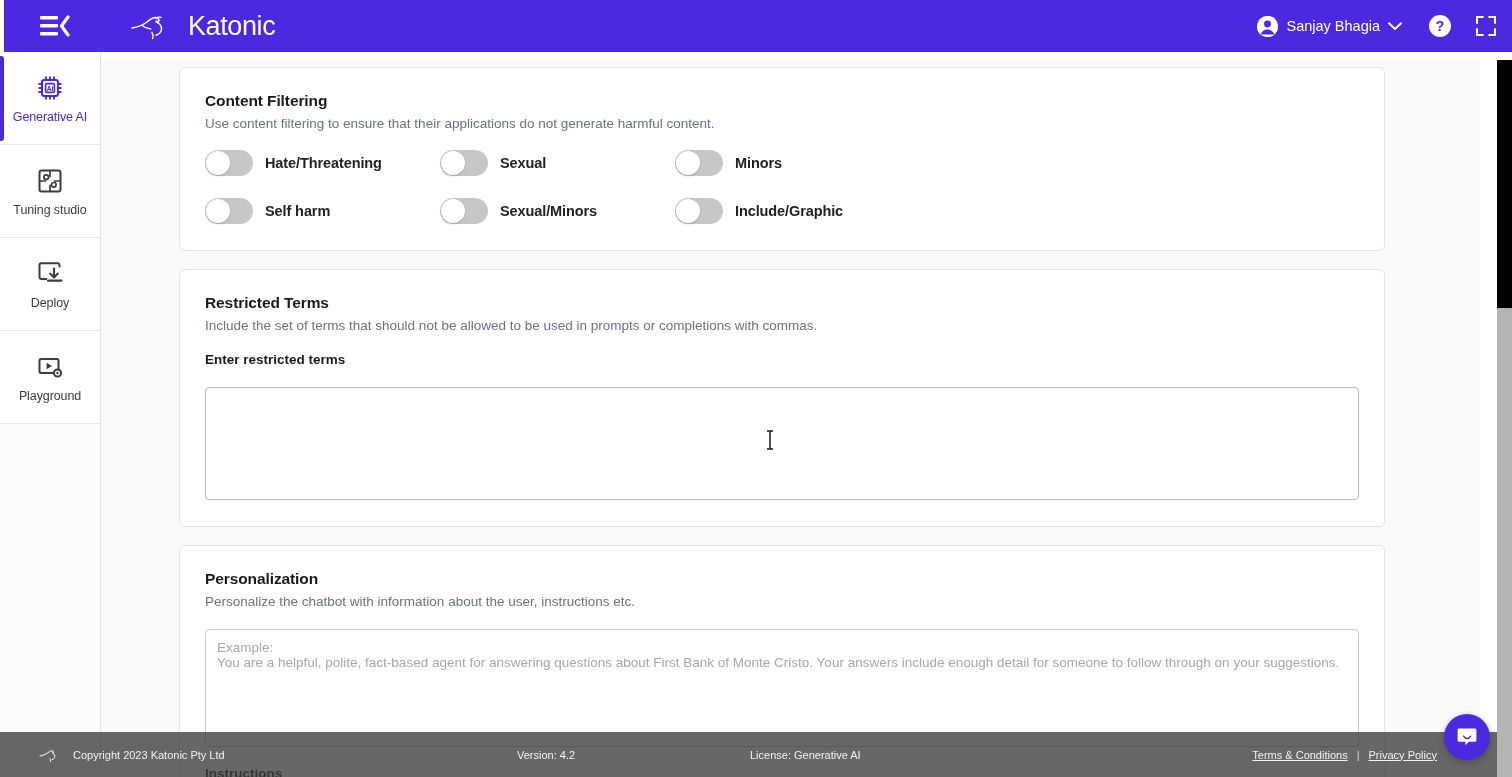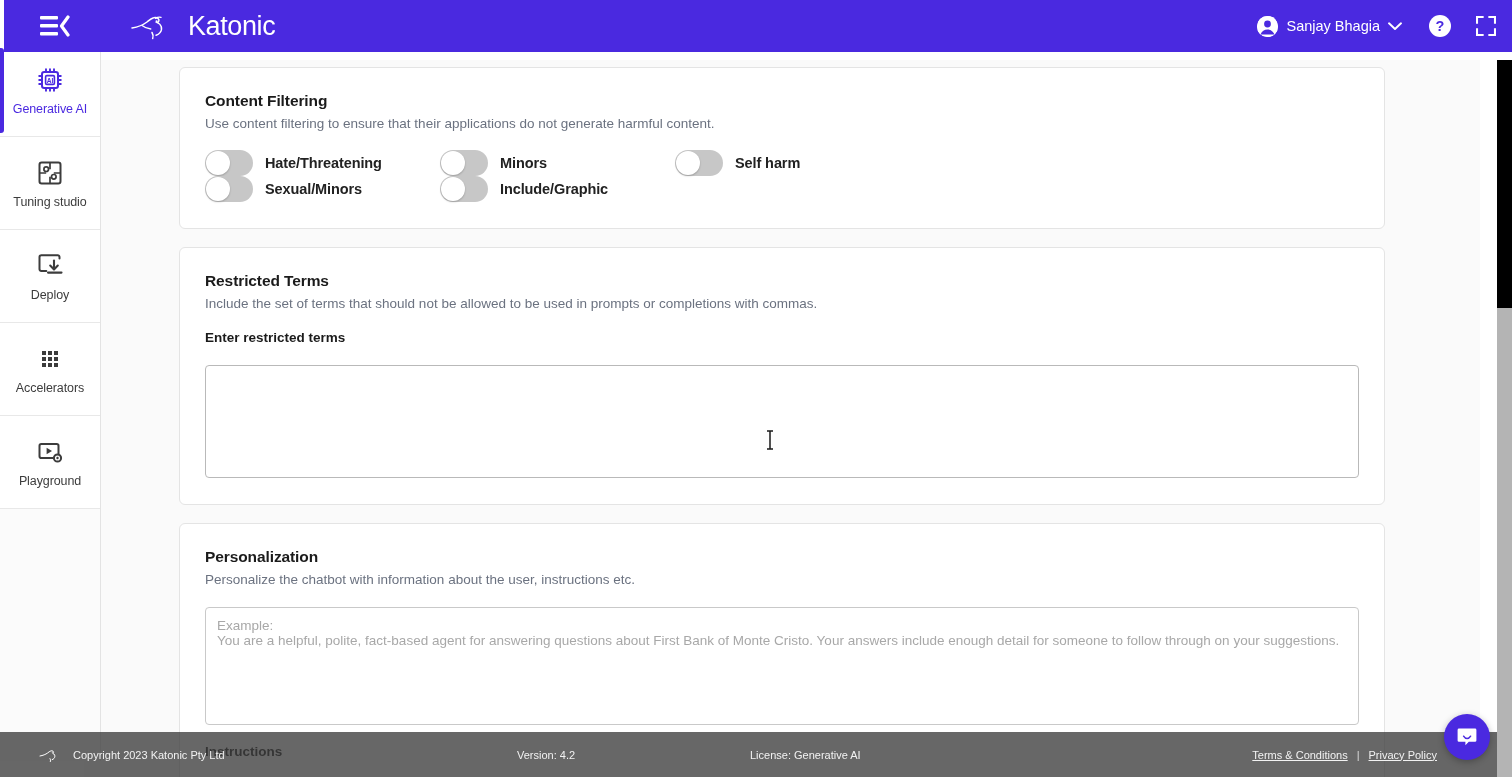--- a/index.html
+++ b/index.html
@@ -59,21 +59,21 @@
   .avatar-circle {
     width: 21px; height: 21px; border-radius: 50%;
     background: #ffffff;
     display: flex; align-items: center; justify-content: center;
   }
   .help-btn { cursor: pointer; margin-right: 24px; display:flex; }
   .fullscreen-btn { cursor: pointer; display:flex; }
 
   
   .sidebar {
-    position: absolute; top: 44px; left: 0;
+    position: absolute; top: 52px; left: 0;
     width: 101px; height: 717px;
     background: #fbfbfb;
     border-right: 1px solid #e3e3e3;
     z-index: 30;
   }
   .nav-item {
     position: relative;
     height: 93px;
     border-bottom: 1px solid #e8e8e8;
     display: flex; flex-direction: column;
@@ -129,20 +129,21 @@
   .card-desc {
     font-size: 13.5px;
     color: #6b7280;
     margin-bottom: 19px;
   }
 
   
   .toggle-grid {
     display: grid;
     grid-template-columns: 235px 235px 1fr;
+    row-gap: 22px;
   }
   .toggle-row {
     display: flex; align-items: center; gap: 12px;
   }
   .switch {
     width: 48px; height: 26px;
     border-radius: 13px;
     background: #c7c7c7;
     position: relative;
     cursor: pointer;
@@ -342,36 +343,20 @@
         <svg width="30" height="30" viewBox="0 0 30 30" fill="none" aria-hidden="true">
           <path d="M24.5 7.5v-1.4a1.8 1.8 0 0 0-1.8-1.8H6.3a1.8 1.8 0 0 0-1.8 1.8v12.1a1.8 1.8 0 0 0 1.8 1.8h5" stroke="#3c3c3c" stroke-width="2" stroke-linecap="round" fill="none"></path>
           <path d="M19 9.5v8.6" stroke="#3c3c3c" stroke-width="2.1" stroke-linecap="round"></path>
           <path d="M15.2 14.6 19 18.4l3.8-3.8" stroke="#3c3c3c" stroke-width="2.1" stroke-linecap="round" stroke-linejoin="round" fill="none"></path>
           <path d="M13 21.6h13.5" stroke="#3c3c3c" stroke-width="2.1" stroke-linecap="round"></path>
         </svg>
       </span>
       <span class="nav-label">Deploy</span>
     </div>
 
-    <div class="nav-item">
-      <span class="nav-icon">
-        <svg width="30" height="30" viewBox="0 0 30 30" fill="#3c3c3c" aria-hidden="true">
-          <rect x="7" y="7" width="4" height="4"></rect>
-          <rect x="13" y="7" width="4" height="4"></rect>
-          <rect x="19" y="7" width="4" height="4"></rect>
-          <rect x="7" y="13" width="4" height="4"></rect>
-          <rect x="13" y="13" width="4" height="4"></rect>
-          <rect x="19" y="13" width="4" height="4"></rect>
-          <rect x="7" y="19" width="4" height="4"></rect>
-          <rect x="13" y="19" width="4" height="4"></rect>
-          <rect x="19" y="19" width="4" height="4"></rect>
-        </svg>
-      </span>
-      <span class="nav-label">Accelerators</span>
-    </div>
 
     <div class="nav-item">
       <span class="nav-icon">
         <svg width="30" height="30" viewBox="0 0 30 30" fill="none" aria-hidden="true">
           <rect x="4.5" y="7" width="19" height="14" rx="1.8" stroke="#3c3c3c" stroke-width="2" fill="none"></rect>
           <path d="M11.6 10.8v6.4l5.4-3.2z" fill="#3c3c3c"></path>
           <circle cx="22.5" cy="21" r="3.6" fill="#fbfbfb" stroke="#3c3c3c" stroke-width="2"></circle>
           <circle cx="22.5" cy="21" r="1.2" fill="#3c3c3c"></circle>
         </svg>
       </span>
@@ -385,20 +370,26 @@
       <div class="card first">
         <div class="card-title">Content Filtering</div>
         <div class="card-desc">Use content filtering to ensure that their applications do not generate harmful content.</div>
 
         <div class="toggle-grid">
           <div class="toggle-row">
             <span class="switch">
                 <span class="knob"></span>
               </span>
             <span class="toggle-label">Hate/Threatening</span>
+          </div>
+          <div class="toggle-row">
+            <span class="switch">
+                <span class="knob"></span>
+              </span>
+            <span class="toggle-label">Sexual</span>
           </div>
           <div class="toggle-row">
             <span class="switch">
                 <span class="knob"></span>
               </span>
             <span class="toggle-label">Minors</span>
           </div>
           <div class="toggle-row">
             <span class="switch">
                 <span class="knob"></span>

